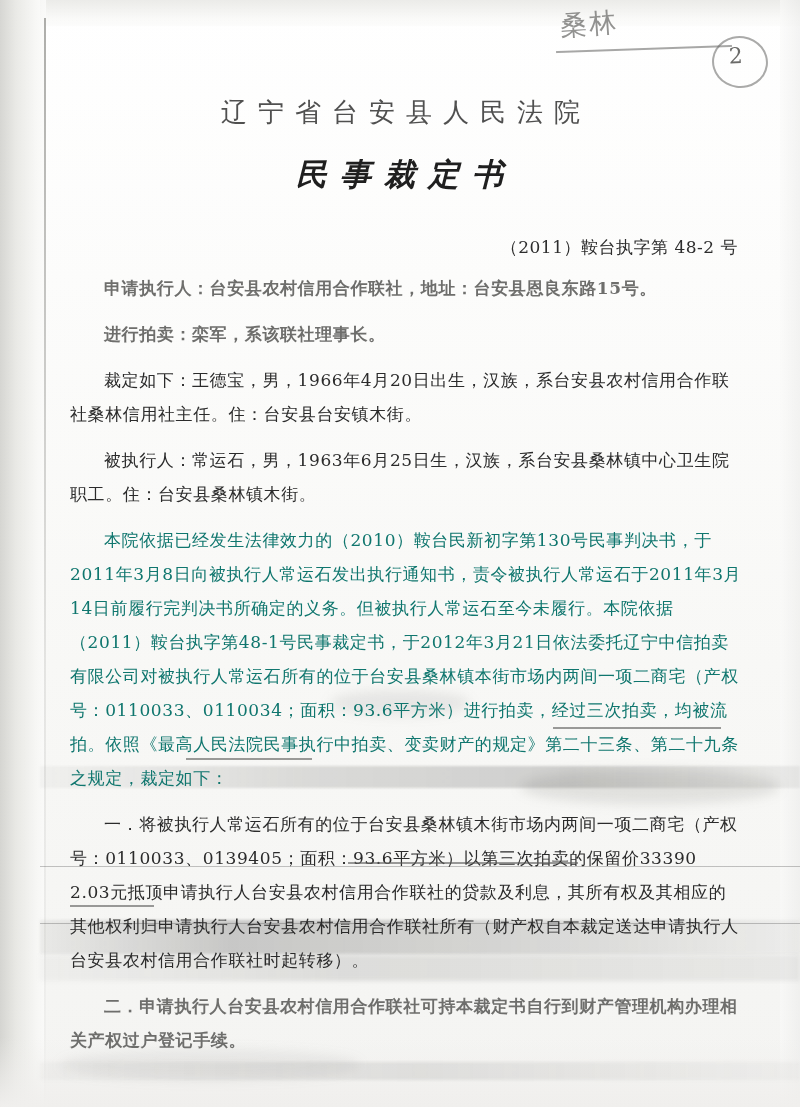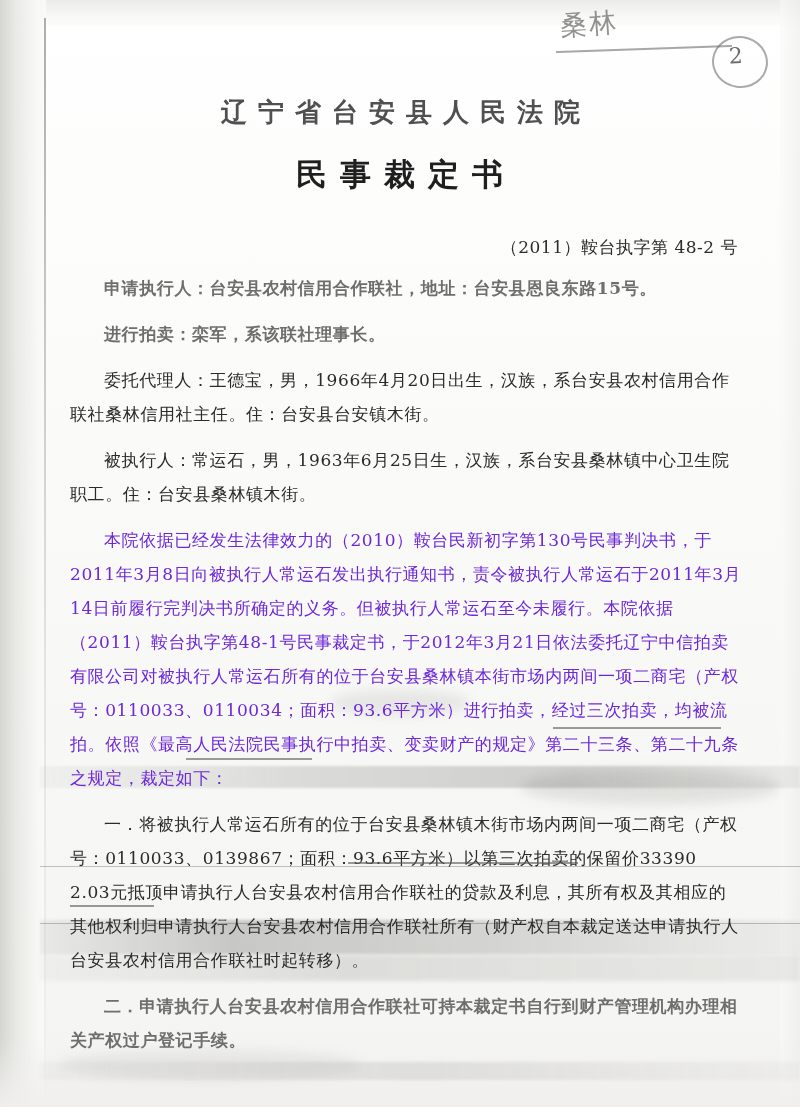--- a/index.html
+++ b/index.html
@@ -131,49 +131,50 @@
     position: absolute;
     left: 70px;
     top: 95px;
     width: 672px;
   }
   .court-title {
     text-align: center;
     font-size: 26px;
     letter-spacing: 11px;
     color: #2a2a2a;
-    font-weight: 700;
+    font-weight: 400;
     opacity: .82;
   }
   .doc-type {
     text-align: center;
     font-size: 31px;
     letter-spacing: 13px;
     font-weight: 700;
     margin-top: 24px;
     color: #1f1f1f;
+    font-style: italic;
   }
   .case-no {
     text-align: right;
     font-size: 17px;
     margin-top: 40px;
     padding-right: 4px;
     color: #2d2d2d;
     letter-spacing: .5px;
   }
   p.para {
     font-size: 17px;
     line-height: 34px;
     margin: 12px 0 0 0;
     text-indent: 34px;
     letter-spacing: .6px;
     color: #2b2b2b;
   }
   p.para.faded { color: #6e6e6c; font-weight: bold; }
-  p.para.faded2 { color: #6d28d9; }
+  p.para.faded2 { color: #0f766e; }
 
   .ul-pen {
     position: absolute;
     height: 2px;
     background: rgba(90,90,88,.6);
     filter: blur(.5px);
   }
 
   .noise {
     position: absolute;
@@ -213,24 +214,24 @@
     <span>2</span>
   </div>
 
   <div class="doc">
     <div class="court-title">辽宁省台安县人民法院</div>
     <div class="doc-type">民事裁定书</div>
     <div class="case-no">（2011）鞍台执字第 48-2 号</div>
 
     <p class="para faded">申请执行人：台安县农村信用合作联社，地址：台安县恩良东路15号。</p>
     <p class="para faded">进行拍卖：栾军，系该联社理事长。</p>
-    <p class="para">委托代理人：王德宝，男，1966年4月20日出生，汉族，系台安县农村信用合作联社桑林信用社主任。住：台安县台安镇木街。</p>
+    <p class="para">裁定如下：王德宝，男，1966年4月20日出生，汉族，系台安县农村信用合作联社桑林信用社主任。住：台安县台安镇木街。</p>
     <p class="para">被执行人：常运石，男，1963年6月25日生，汉族，系台安县桑林镇中心卫生院职工。住：台安县桑林镇木街。</p>
     <p class="para faded2">本院依据已经发生法律效力的（2010）鞍台民新初字第130号民事判决书，于2011年3月8日向被执行人常运石发出执行通知书，责令被执行人常运石于2011年3月14日前履行完判决书所确定的义务。但被执行人常运石至今未履行。本院依据（2011）鞍台执字第48-1号民事裁定书，于2012年3月21日依法委托辽宁中信拍卖有限公司对被执行人常运石所有的位于台安县桑林镇本街市场内两间一项二商宅（产权号：0110033、0110034；面积：93.6平方米）进行拍卖，经过三次拍卖，均被流拍。依照《最高人民法院民事执行中拍卖、变卖财产的规定》第二十三条、第二十九条之规定，裁定如下：</p>
-    <p class="para">一．将被执行人常运石所有的位于台安县桑林镇木街市场内两间一项二商宅（产权号：0110033、0139867；面积：93.6平方米）以第三次拍卖的保留价33390 2.03元抵顶申请执行人台安县农村信用合作联社的贷款及利息，其所有权及其相应的其他权利归申请执行人台安县农村信用合作联社所有（财产权自本裁定送达申请执行人台安县农村信用合作联社时起转移）。</p>
+    <p class="para">一．将被执行人常运石所有的位于台安县桑林镇木街市场内两间一项二商宅（产权号：0110033、0139405；面积：93.6平方米）以第三次拍卖的保留价33390 2.03元抵顶申请执行人台安县农村信用合作联社的贷款及利息，其所有权及其相应的其他权利归申请执行人台安县农村信用合作联社所有（财产权自本裁定送达申请执行人台安县农村信用合作联社时起转移）。</p>
     <p class="para faded">二．申请执行人台安县农村信用合作联社可持本裁定书自行到财产管理机构办理相关产权过户登记手续。</p>
   </div>
 
   <div class="ul-pen" style="left:553px; top:727px; width:168px;"></div>
   <div class="ul-pen" style="left:186px; top:758px; width:126px;"></div>
   <div class="ul-pen" style="left:348px; top:862px; width:230px;"></div>
   <div class="ul-pen" style="left:70px; top:905px; width:84px;"></div>
 
   <div class="noise"></div>
 </div>

